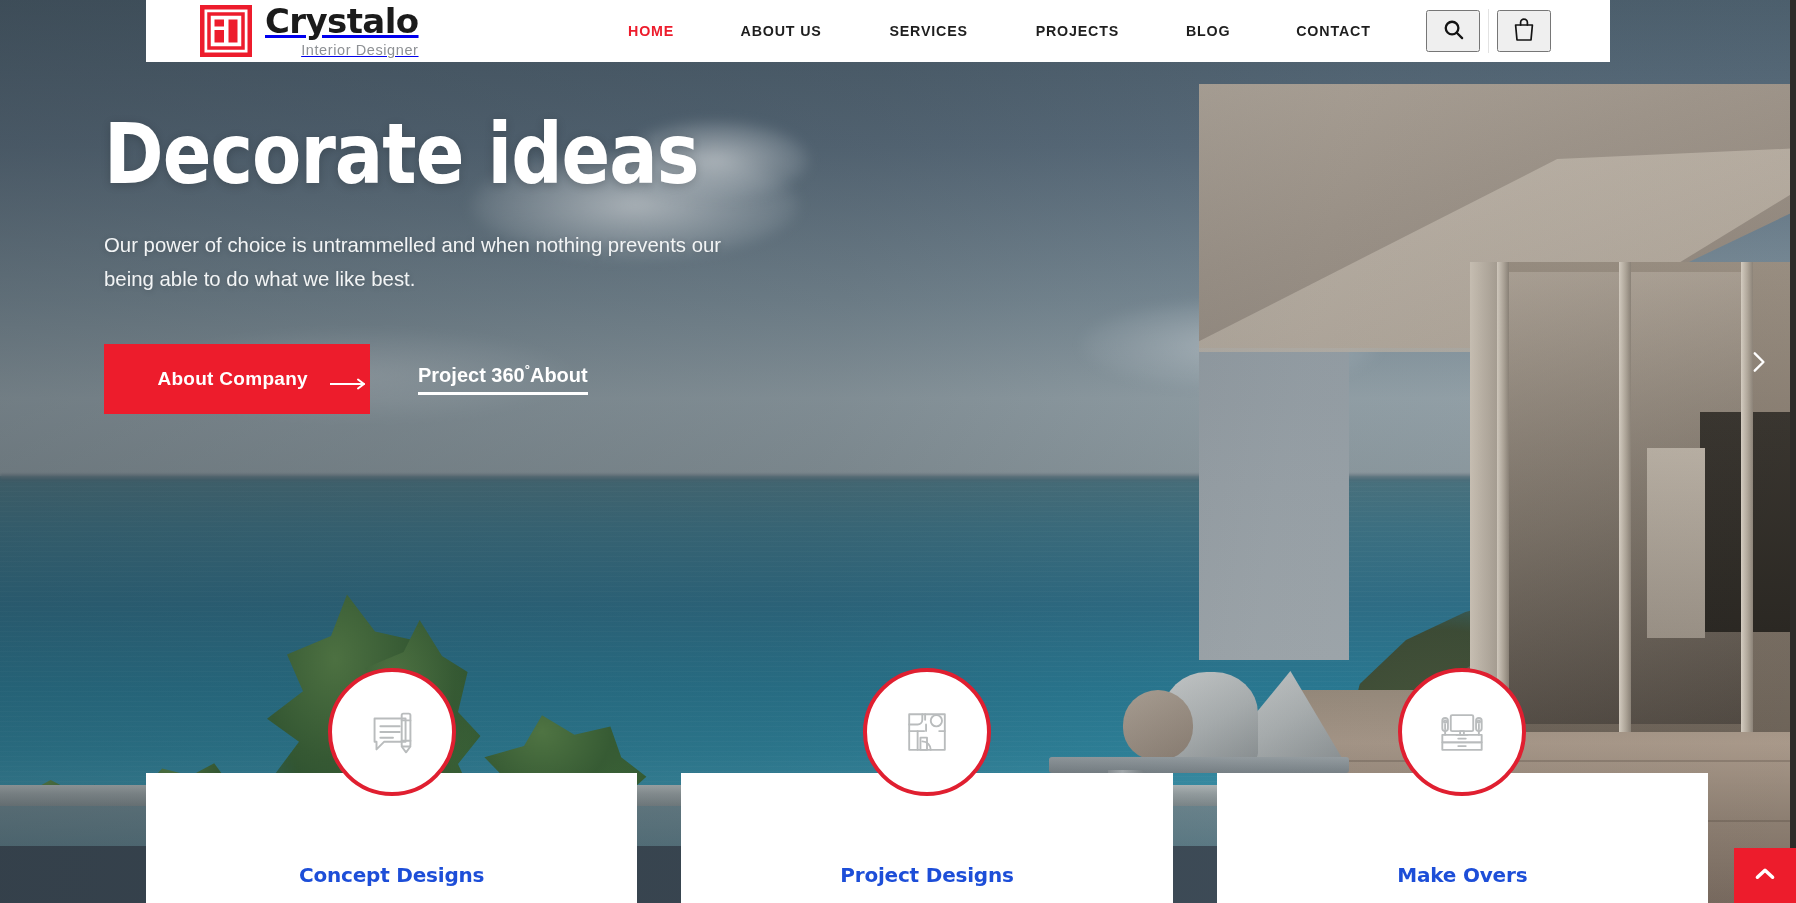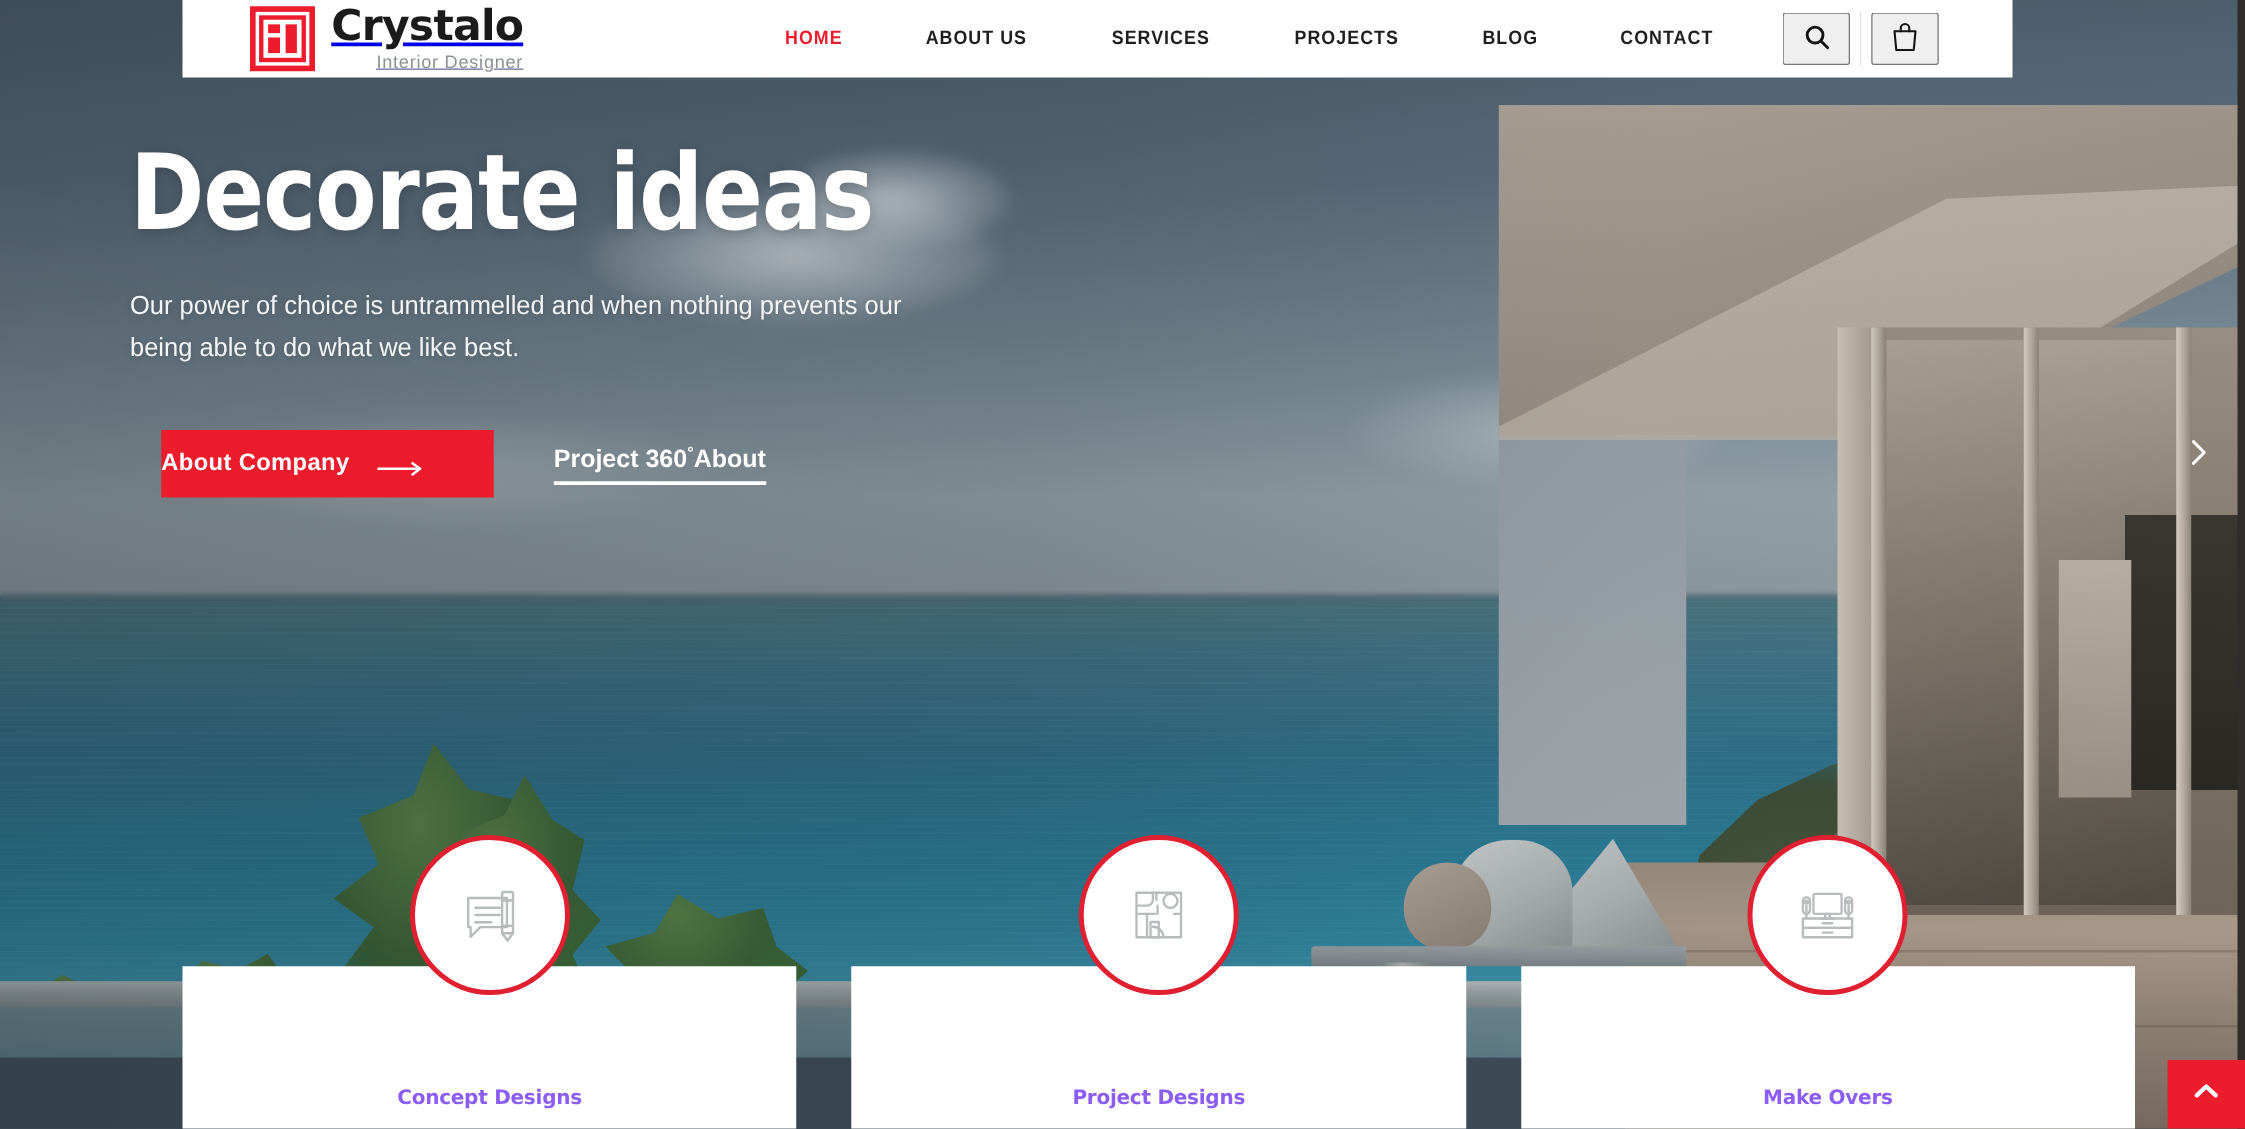--- a/index.html
+++ b/index.html
@@ -172,21 +172,21 @@
     background: #ffffff; display: flex; align-items: center; z-index: 40;
   }
   .brand { display:flex; align-items:center; gap:13px; margin-left: 54px; }
   .logomark { width: 52px; height: 52px; position: relative; flex: none; }
   .brand-text { display:flex; flex-direction:column; line-height:1; }
   .brand-name {
     font-size: 34px; font-weight: 700; color:#1b1b1b; letter-spacing:-.6px;
     font-family: "DejaVu Sans", sans-serif;
   }
   .brand-sub {
-    font-size: 14.5px; color:#8d9094; letter-spacing: .6px; margin-top: 5px; align-self: flex-end; text-decoration: underline;
+    font-size: 14.5px; color:#8d9094; letter-spacing: .6px; margin-top: 5px; align-self: flex-end;
   }
 
   .nav { display:flex; align-items:center; gap: 17px; margin-left: 185px; }
   .nav a {
     font-family:"Liberation Sans Narrow","Liberation Sans",sans-serif;
     font-size: 15.5px; font-weight: 700; letter-spacing: .9px;
     color:#1e1e1e; text-decoration:none; padding: 0 22px;
     transform: scaleX(.92); transform-origin: center;
   }
   .nav a.active { color:#ed1c2c; }
@@ -205,23 +205,23 @@
   }
   .hero p {
     margin-top: 30px; font-size: 21px; line-height: 1.62; color:#f2f4f5; max-width: 690px;
     font-family:"Liberation Sans Narrow","Liberation Sans",sans-serif;
     transform: scaleX(.97); transform-origin: left center;
     text-shadow: 0 1px 6px rgba(0,0,0,.2);
   }
   .cta-row { display:flex; align-items:center; gap: 48px; margin-top: 48px; }
   .btn-primary {
     background:#ed1c2c; color:#fff; border:0; cursor:pointer;
-    width: 266px; height: 54px; display:flex; align-items:center; justify-content:flex-start; gap:22px;
+    width: 266px; height: 70px; display:flex; align-items:center; justify-content:flex-end; gap:22px;
     font-family:"Liberation Sans Narrow","Liberation Sans",sans-serif;
-    font-size: 19px; font-weight: 700; letter-spacing:.3px;margin-left:25px;
+    font-size: 19px; font-weight: 700; letter-spacing:.3px;
   }
   .btn-arrow { width: 40px; height: 12px; position: relative; }
   .btn-link {
     color:#fff; text-decoration:none; font-weight:700; font-size: 20px;
     font-family:"Liberation Sans Narrow","Liberation Sans",sans-serif;
     border-bottom: 3px solid #fff; padding-bottom: 5px; cursor:pointer; white-space:nowrap;
   }
   .btn-link sup { font-size: 13px; vertical-align: super; }
 
   
@@ -234,21 +234,21 @@
     display:flex; align-items:flex-end; justify-content:center;
   }
   .card-icon {
     position:absolute; left:50%; top:-105px; transform: translateX(-50%);
     width: 128px; height: 128px; border-radius:50%;
     background:#fff; border: 4px solid #e01f30;
     display:flex; align-items:center; justify-content:center;
   }
   .card-title {
     font-family:"DejaVu Sans", sans-serif;
-    font-size: 16px; font-weight: 700; color:#8b5cf6; letter-spacing:-.2px;
+    font-size: 20px; font-weight: 700; color:#1d4ed8; letter-spacing:-.2px;
     padding-bottom: 16px; white-space: nowrap;
   }
 
   
   .slider-next {
     position:absolute; right: 18px; top: 344px; width: 40px; height: 40px;
     display:flex; align-items:center; justify-content:center; cursor:pointer; z-index:30;
   }
   .scroll-top {
     position:absolute; right:0; bottom:0; width: 62px; height: 55px;

